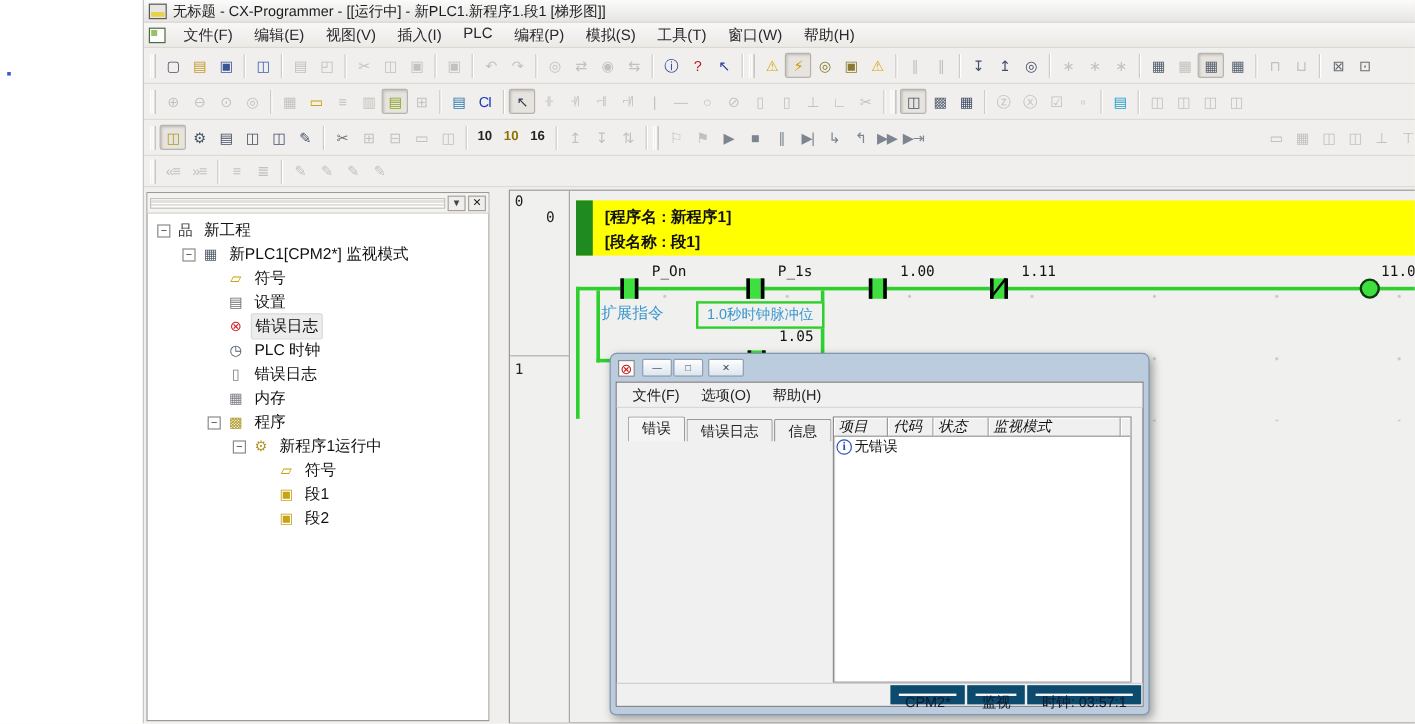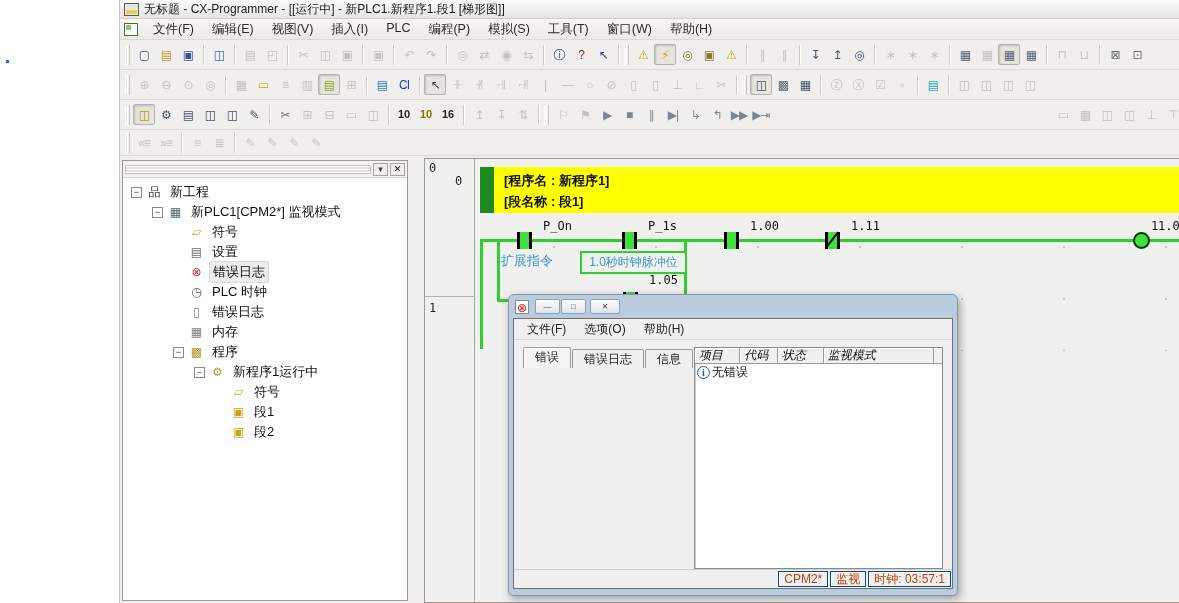--- a/index.html
+++ b/index.html
@@ -127,22 +127,22 @@
   .lh:nth-child(4){width:190px;} .lh:nth-child(5){flex:1; border-right:none;}
   .lrow { display:flex; align-items:center; height:17px; padding:1px 2px; font-size:12px; color:#111; }
   .info-ico { width:13px; height:13px; border-radius:50%; border:1px solid #2a52b8; color:#2a52b8;
     font-size:10px; line-height:12px; text-align:center; font-weight:bold; background:#fff;
     margin-right:2px; flex:none; font-family:"Liberation Serif",serif; }
   .btnrow { height:32px; display:flex; justify-content:flex-end; align-items:center; }
   .btn { width:66px; height:20px; font-size:12px; text-align:center; line-height:18px;
     background:#f3f3f3; border:1px solid #c2c2c2; border-radius:2px; color:#9a9a9a; }
   .dlg-status { height:19px; display:flex; justify-content:flex-end; align-items:stretch;
     border-top:1px solid #d0d0d0; background:#f0f0f0; padding:1px; gap:2px; }
-  .scell { border:1px solid #0c4a6e; box-shadow:inset 1px 1px 0 #fafafa; font-size:12px;
-    padding:0 5px; line-height:15px; color:#c2410c; }
+  .scell { border:7px solid #0c4a6e; box-shadow:inset 1px 1px 0 #fafafa; font-size:12px;
+    padding:0 5px; line-height:15px; color:#0f172a; }
 </style>
 </head>
 <body>
 
 <div class="stray-dot"></div>
 
 <div class="app">
   <div class="titlebar">
     <span class="app-icon"></span>
     <span class="titletext">无标题 - CX-Programmer - [[运行中] - 新PLC1.新程序1.段1 [梯形图]]</span>

